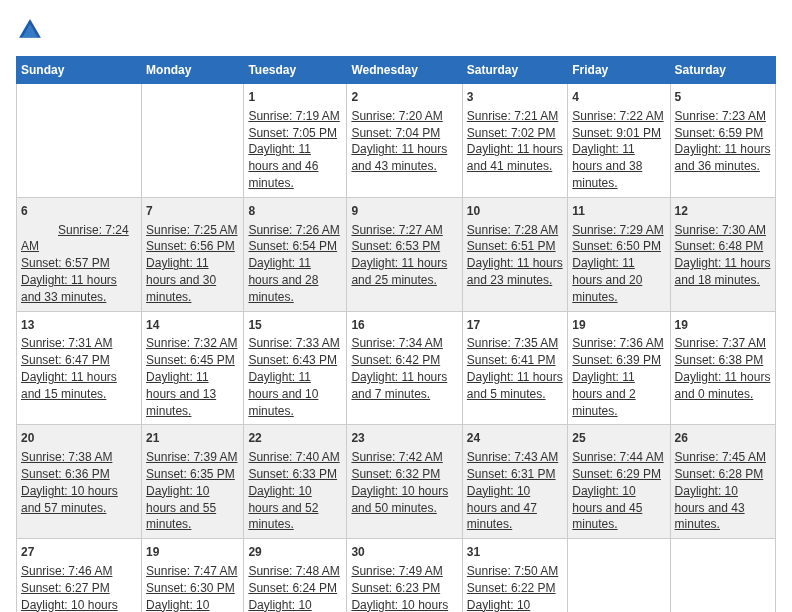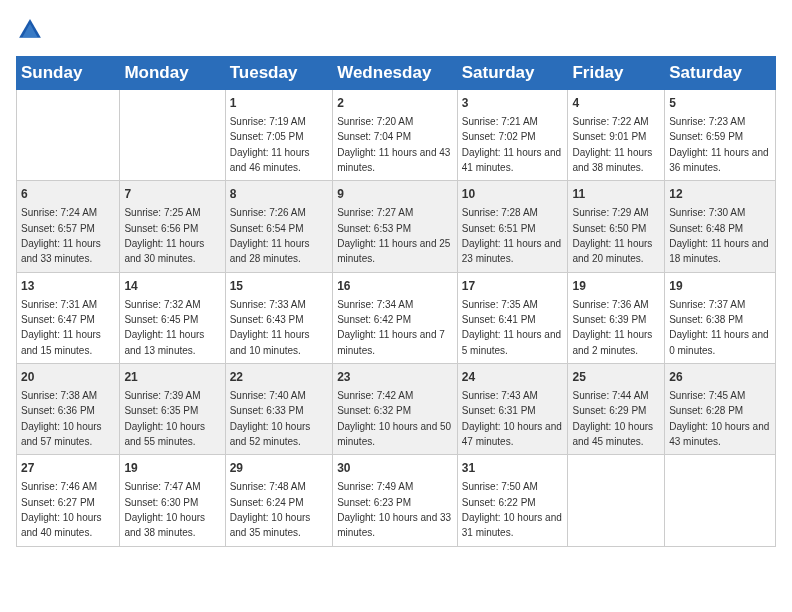--- a/index.html
+++ b/index.html
@@ -52,21 +52,21 @@
       font-size: 11px;
     }
     thead tr {
       background-color: #2a6dba;
       color: #fff;
     }
     thead th {
       padding: 6px 4px;
       text-align: left;
       font-weight: bold;
-      font-size: 17px;
+      font-size: 12px;
       border: 1px solid #2a6dba;
     }
     tbody tr {
       vertical-align: top;
     }
     tbody tr:nth-child(odd) {
       background-color: #fff;
     }
     tbody tr:nth-child(even) {
       background-color: #f0f0f0;
@@ -79,22 +79,23 @@
       color: #333;
       line-height: 1.4;
     }
     .day-num {
       font-weight: bold;
       font-size: 12px;
       display: block;
       margin-bottom: 2px;
     }
     .day-info {
-      font-size: 10px;
+      font-size: 12px;
       color: #333;
+      text-decoration: underline;
     }
   </style>
 </head>
 <body>
 
 <div class="header">
   <div class="logo">
     <svg class="logo-icon" viewBox="0 0 36 36">
       <polygon points="18,4 32,28 4,28" fill="#1a5aad"></polygon>
       <polygon points="18,10 28,28 8,28" fill="#5599dd" opacity="0.5"></polygon>
@@ -136,21 +137,21 @@
 Sunset: 7:02 PM
 Daylight: 11 hours and 41 minutes.</span></td>
         <td><span class="day-num">4</span><span class="day-info" style="white-space: pre-line;">Sunrise: 7:22 AM
 Sunset: 9:01 PM
 Daylight: 11 hours and 38 minutes.</span></td>
         <td><span class="day-num">5</span><span class="day-info" style="white-space: pre-line;">Sunrise: 7:23 AM
 Sunset: 6:59 PM
 Daylight: 11 hours and 36 minutes.</span></td>
       </tr>
       <tr>
-        <td><span class="day-num">6</span><span class="day-info" style="white-space: pre-line;">Sunrise: 7:24 AM
+        <td><span class="day-num">6</span><span class="day-info" style="white-space: pre-line; margin-left: 37px;">Sunrise: 7:24 AM
 Sunset: 6:57 PM
 Daylight: 11 hours and 33 minutes.</span></td>
         <td><span class="day-num">7</span><span class="day-info" style="white-space: pre-line;">Sunrise: 7:25 AM
 Sunset: 6:56 PM
 Daylight: 11 hours and 30 minutes.</span></td>
         <td><span class="day-num">8</span><span class="day-info" style="white-space: pre-line;">Sunrise: 7:26 AM
 Sunset: 6:54 PM
 Daylight: 11 hours and 28 minutes.</span></td>
         <td><span class="day-num">9</span><span class="day-info" style="white-space: pre-line;">Sunrise: 7:27 AM
 Sunset: 6:53 PM

